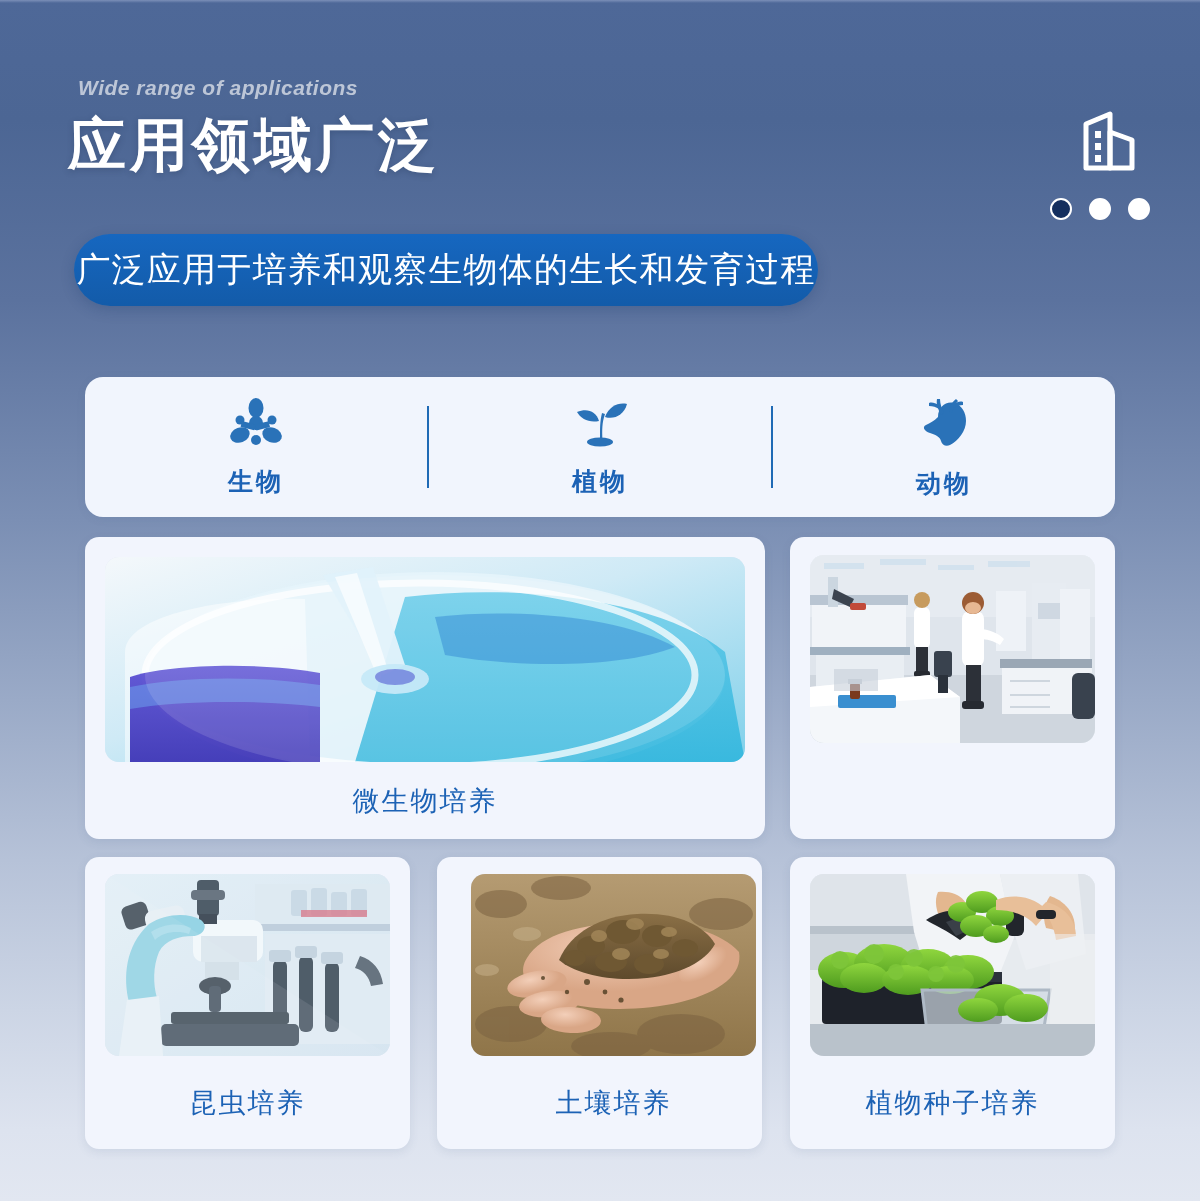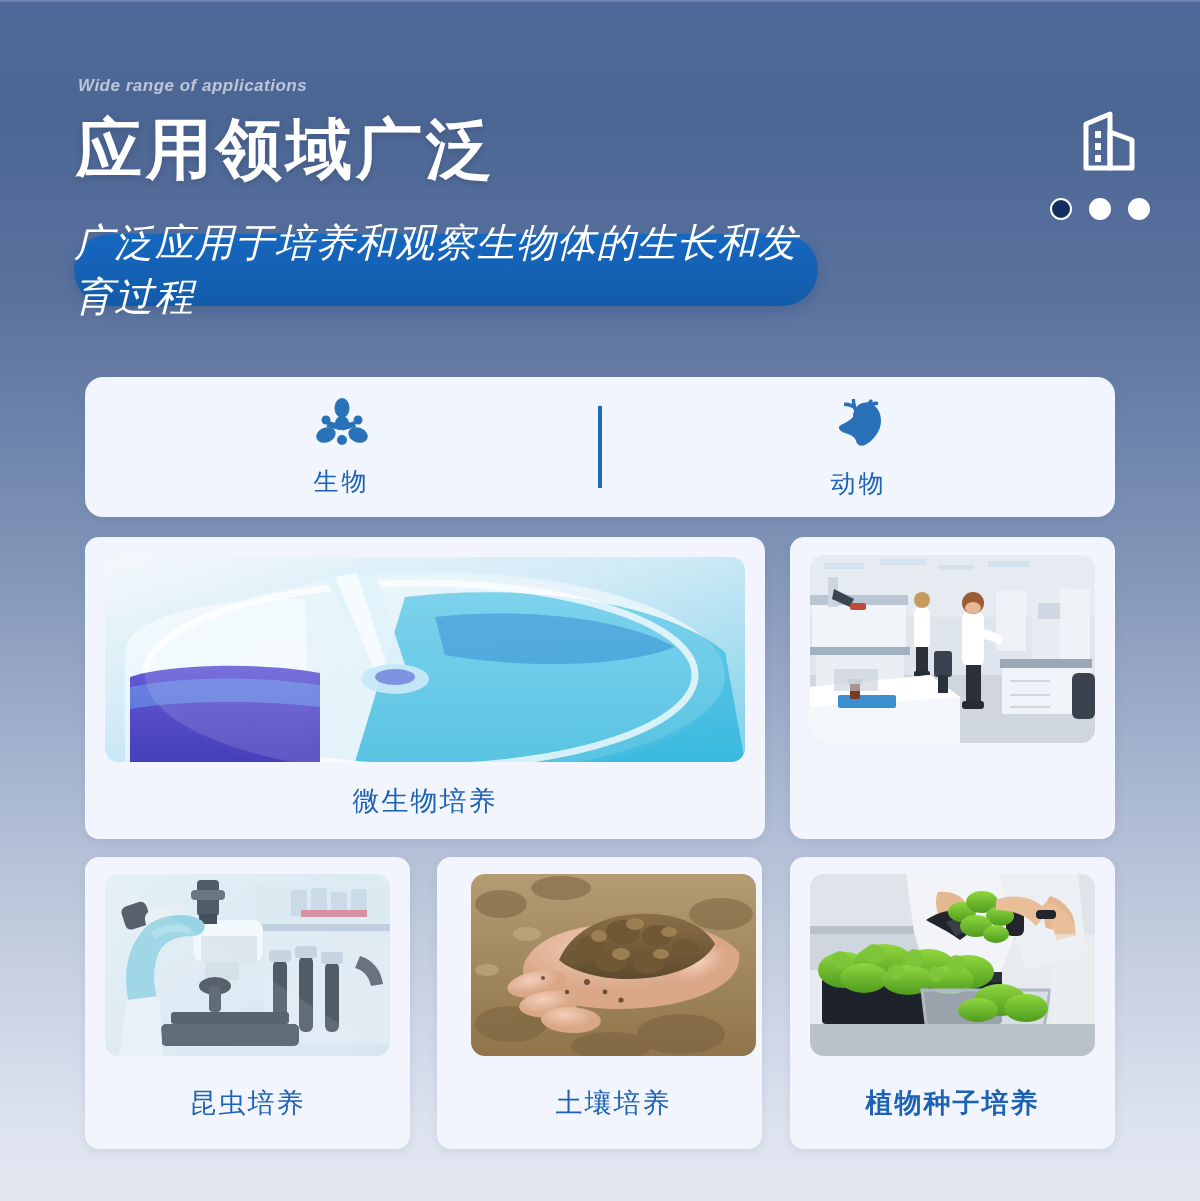--- a/index.html
+++ b/index.html
@@ -12,52 +12,53 @@
       #ccd5e5 1010px, #dde3ef 1130px, #e2e7f1 1201px);
     overflow:hidden;
     position:relative;
   }
   .toplight{position:absolute;top:0;left:0;width:1200px;height:3px;
     background:linear-gradient(180deg,#7b8fb8,#4e6898);}
 
   
   .eyebrow{
     position:absolute; left:78px; top:76px;
-    font-size:17px; font-style:italic; font-weight:700;
+    font-size:21px; font-style:italic; font-weight:700;
     letter-spacing:.5px; color:#c7cfdd; opacity:.92;
   }
   .h1{
-    position:absolute; left:76px; top:112px;
-    font-size:66px; font-weight:700; color:#ffffff;
+    position:absolute; left:68px; top:112px;
+    font-size:58px; font-weight:700; color:#ffffff;
     letter-spacing:4px; line-height:1.15;
     text-shadow:0 2px 6px rgba(30,45,80,.28);
   }
   .banner{
     position:absolute; left:74px; top:234px;
     width:744px; height:72px; border-radius:36px;
     background:linear-gradient(180deg,#1667c0,#135ba9);
     box-shadow:0 4px 14px rgba(20,50,100,.22);
     display:flex; align-items:center; justify-content:center;
   }
   .banner span{
-    font-size:39px; color:#fff; letter-spacing:1.2px; font-weight:400;font-style:italic;
+    font-size:34px; color:#fff; letter-spacing:1.2px; font-weight:400;
   }
 
   .bldg{ position:absolute; right:58px; top:110px; width:66px; height:62px; }
   .dots{ position:absolute; right:50px; top:198px; display:flex; gap:17px; }
   .dot{ width:22px; height:22px; border-radius:50%;
         background:#fff; border:2px solid #fff; }
   .dot.active{ background:#132e5e; }
 
   
   .strip{
     position:absolute; left:85px; top:377px; width:1030px; height:140px;
     background:#f1f5fd; border-radius:18px;
     display:flex; align-items:center;
     box-shadow:0 2px 8px rgba(70,95,140,.10);
+    font-weight:bold;
   }
   .cat{ flex:1; display:flex; flex-direction:column; align-items:center; gap:16px; }
   .cat .lbl{ font-size:25px; color:#1c62b5; letter-spacing:3px; }
   .vr{ width:2px; height:82px; background:#1f6ab5; }
 
   
   .card{
     position:absolute; background:#f2f5fd; border-radius:14px;
     box-shadow:0 3px 10px rgba(70,95,140,.12);
     display:flex; flex-direction:column; align-items:center;
@@ -70,21 +71,21 @@
     font-size:27px; color:#1c62b5; letter-spacing:2px;
     flex:1; display:flex; align-items:center; justify-content:center;
   }
 
   #card-micro{ left:85px;  top:537px; width:680px; height:302px; }
   #card-micro .thumb{ width:640px; height:205px; margin-top:20px; }
   #card-cell { left:790px; top:537px; width:325px; height:302px; }
   #card-cell .thumb{ width:285px; height:188px; margin-top:18px; }
   #card-insect{ left:85px;  top:857px; width:325px; height:292px; }
   #card-soil  { left:437px; top:857px; width:325px; height:292px;padding-left:28px; }
-  #card-seed  { left:790px; top:857px; width:325px; height:292px;font-weight:bold; }
+  #card-seed  { left:790px; top:857px; width:325px; height:292px; }
   #card-insect .thumb, #card-soil .thumb, #card-seed .thumb{
      width:285px; height:182px; margin-top:17px; }
   .sv{ width:100%; height:100%; display:block; }
 </style>
 </head>
 <body>
 
 <div class="toplight"></div>
 
 <div class="eyebrow">Wide range of applications</div>
@@ -125,20 +126,31 @@
         <rect x="26" y="18" width="6" height="12"></rect>
         <rect x="15" y="24" width="14" height="6" transform="rotate(14 15 24)"></rect>
         <rect x="29" y="24" width="14" height="6" transform="rotate(-14 43 30)"></rect>
       </g>
     </svg>
     <div class="lbl">生物</div>
   </div>
 
   <div class="vr"></div>
 
+  <div class="cat">
+    <svg width="62" height="52" viewBox="0 0 62 52">
+      <g fill="#2a72b8">
+        <path d="M31 44 C31 30 31 24 33 16 L36 17 C33 26 33 32 33.5 44 Z"></path>
+        <path d="M30 24 C20 26 12 22 8 15 C18 11 27 14 30 24 Z"></path>
+        <path d="M36 20 C40 9 50 5 58 7 C55 18 45 23 36 20 Z"></path>
+        <ellipse cx="31" cy="45" rx="13" ry="4.5"></ellipse>
+      </g>
+    </svg>
+    <div class="lbl">植物</div>
+  </div>
 
   <div class="vr"></div>
 
   <div class="cat">
     <svg width="56" height="56" viewBox="0 0 56 56">
       <g fill="#2a72b8">
         <path d="M22 22 C22 12 30 6 38 8 C46 10 50 18 50 26 C50 36 42 46 34 50
                  C30 52 26 50 25 46 C24 42 20 40 14 38 C8 36 6 32 10 30
                  C14 28 18 26 22 22 Z"></path>
         <path d="M25 20 C22 14 20 9 21 4 L24 4 C24 9 26 14 28 18 Z"></path>

